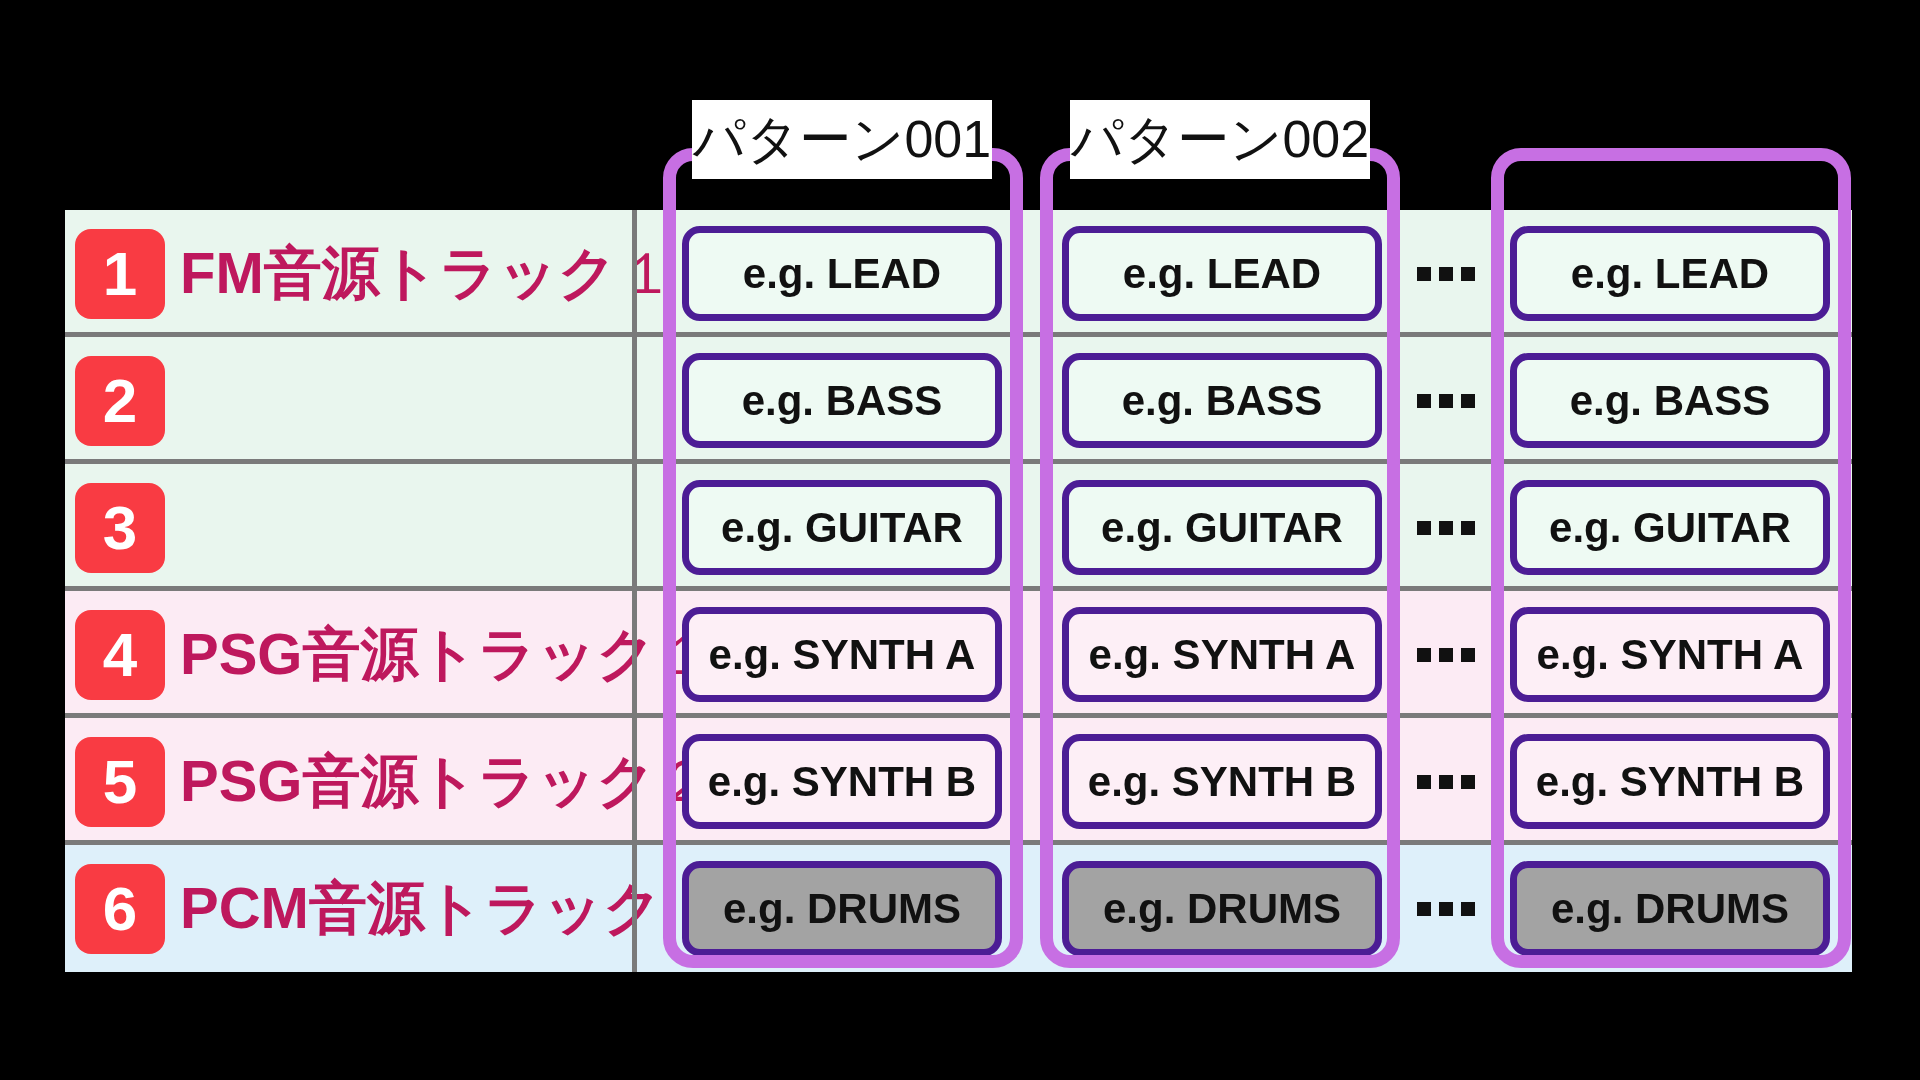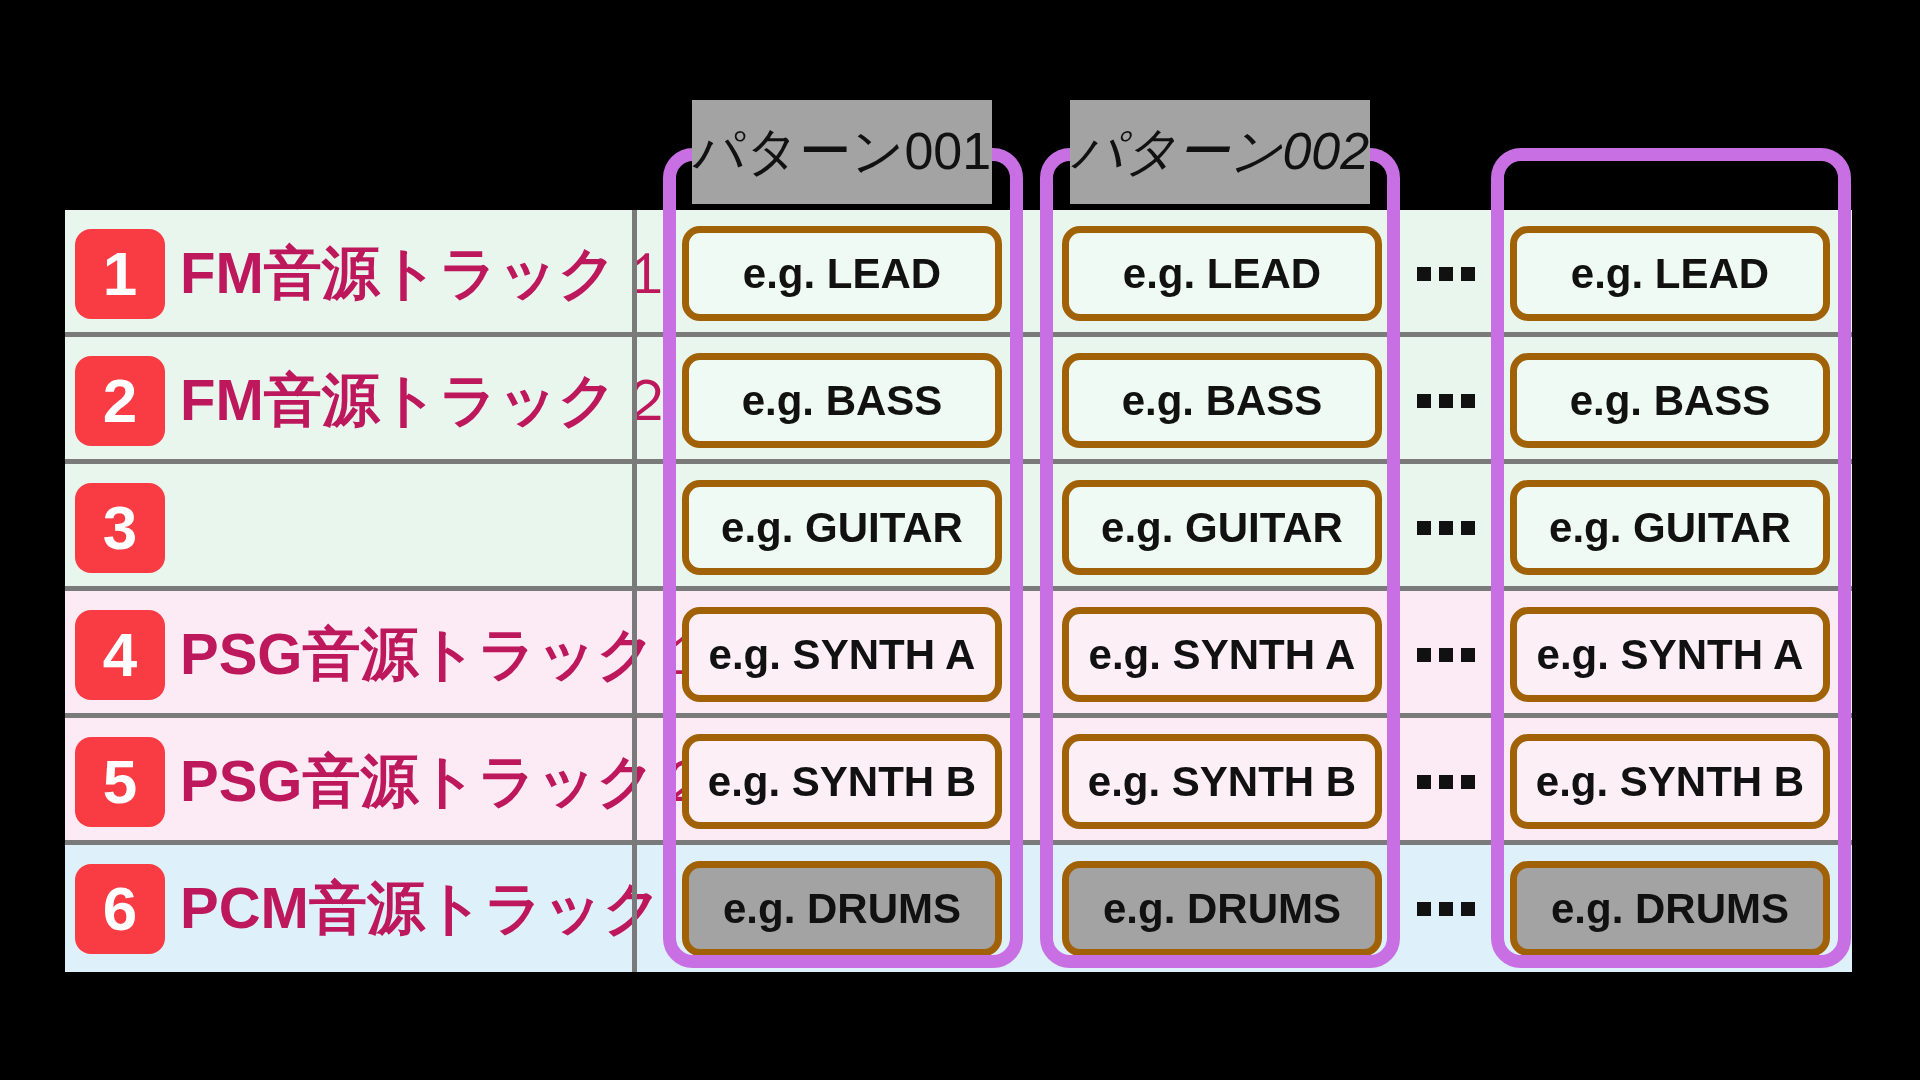--- a/index.html
+++ b/index.html
@@ -20,43 +20,43 @@
   .badge{position:absolute;left:10px;top:50%;transform:translateY(-50%);
          width:90px;height:90px;border-radius:16px;background:#f93b43;
          display:flex;align-items:center;justify-content:center;
          color:#fff;font-size:62px;font-weight:800;}
   .tlabel{position:absolute;left:115px;top:50%;transform:translateY(-50%);
           font-size:58px;font-weight:800;color:#be185d;white-space:nowrap;}
   .tlabel .suffix{font-weight:400;}
 
   
   .cell{position:absolute;top:16px;height:95px;width:320px;box-sizing:border-box;
-        border:7px solid #a16207;border-radius:18px;
+        border:7px solid #4c1d95;border-radius:18px;
         display:flex;align-items:center;justify-content:center;
         font-size:42px;font-weight:700;color:#111;white-space:nowrap;}
   .fm  .cell{background:#eefaf3;}
   .psg .cell{background:#fdeff6;text-align:right;}
   .pcm .cell{background:#a3a3a3;}
   .c1{left:617px;} .c2{left:997px;} .c3{left:1445px;}
 
   
   .dots{position:absolute;left:1352px;top:50%;transform:translateY(-50%);
         display:flex;gap:8px;}
   .dots i{display:block;width:14px;height:14px;background:#111;}
 
   
   .pcol{position:absolute;top:148px;height:820px;width:360px;box-sizing:border-box;
         border:13px solid #c76fe3;border-radius:30px;z-index:2;background:transparent;}
   .pcol1{left:663px;} .pcol2{left:1040px;} .pcol3{left:1491px;}
 
   
-  .plabel{position:absolute;top:100px;height:104px;width:300px;background:#a3a3a3;z-index:3;
+  .plabel{position:absolute;top:100px;height:79px;width:300px;background:#ffffff;z-index:3;
           display:flex;align-items:center;justify-content:center;
           font-size:52px;font-weight:500;color:#111;white-space:nowrap;}
-  .plabel1{left:692px;} .plabel2{left:1070px;font-style:italic;} .plabel3{left:1522px;}
+  .plabel1{left:692px;} .plabel2{left:1070px;} .plabel3{left:1522px;}
 </style>
 </head>
 <body>
 
 <div class="canvas">
 
   <div class="table">
 
     <div class="row fm sep">
       <div class="badge">1</div>
@@ -66,21 +66,20 @@
       <div class="dots">
           <i></i>
           <i></i>
           <i></i>
         </div>
       <div class="cell c3">e.g. LEAD</div>
     </div>
 
     <div class="row fm sep">
       <div class="badge">2</div>
-      <div class="tlabel"><span>FM音源トラック</span><span class="suffix">２</span></div>
       <div class="cell c1">e.g. BASS</div>
       <div class="cell c2">e.g. BASS</div>
       <div class="dots">
           <i></i>
           <i></i>
           <i></i>
         </div>
       <div class="cell c3">e.g. BASS</div>
     </div>
 

